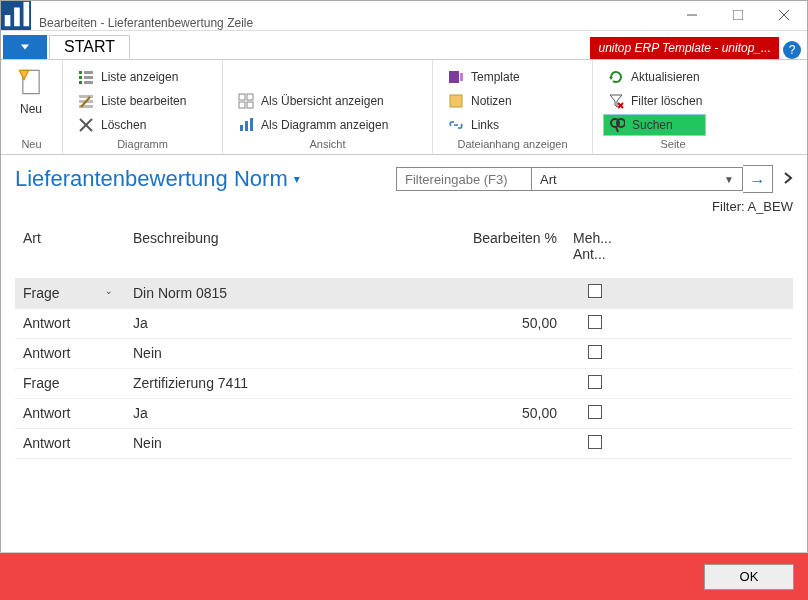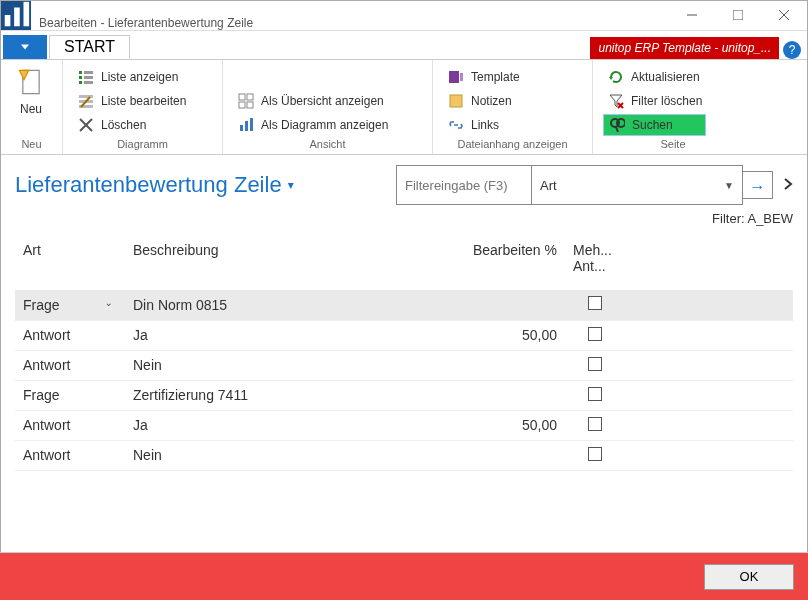--- a/index.html
+++ b/index.html
@@ -52,21 +52,21 @@
   .rbtn-sm.selected { background: #22c55e; border: 1px solid #9ec8e8; }
   .rbtn-sm .ricon { width: 18px; height: 18px; display: flex; align-items: center; justify-content: center; margin-right: 6px; }
   .icon-svg { width: 16px; height: 16px; }
   
   .content-hdr { display: flex; align-items: center; padding: 10px 14px 6px 14px; }
   .content-hdr .page-title { color: #1a73c7; font-size: 22px; font-weight: 400; flex-shrink: 0; }
   .content-hdr .caret { color: #1a73c7; font-size: 12px; margin-left: 6px; }
   .content-hdr .gap { flex: 1; }
   .filterbox {
     display: flex; border: 1px solid #888;
-    height: 40px; align-items: stretch; margin-left: 40px;
+    height: 24px; align-items: stretch; margin-left: 40px;
   }
   .filterbox input {
     border: none; outline: none; font-size: 13px; padding: 0 8px; width: 134px; color: #888;
   }
   .filterbox .sep { width: 1px; background: #888; }
   .filterbox .dd { width: 210px; display: flex; align-items: center; padding: 0 8px; font-size: 13px; color: #333; }
   .filterbox .dd .arrow { margin-left: auto; color: #555; font-size: 10px; }
   .go {
     width: 30px; height: 28px; border: 1px solid #888; border-left: none;
     display: flex; align-items: center; justify-content: center; color: #1a73c7; font-size: 16px;
@@ -288,21 +288,21 @@
             </span>
           <span>Suchen</span>
         </div>
       </div>
     </div>
     <div class="glabel">Seite</div>
   </div>
 </div>
 
 <div class="content-hdr">
-  <span class="page-title">Lieferantenbewertung Zeile</span>
+  <span class="page-title">Lieferantenbewertung Norm</span>
   <span class="caret">▾</span>
   <span class="gap"></span>
   <div class="filterbox">
     <input type="text" placeholder="Filtereingabe (F3)" style="">
     <div class="sep"></div>
     <div class="dd">
       <span>Art</span>
       <span class="arrow">▼</span>
     </div>
   </div>

